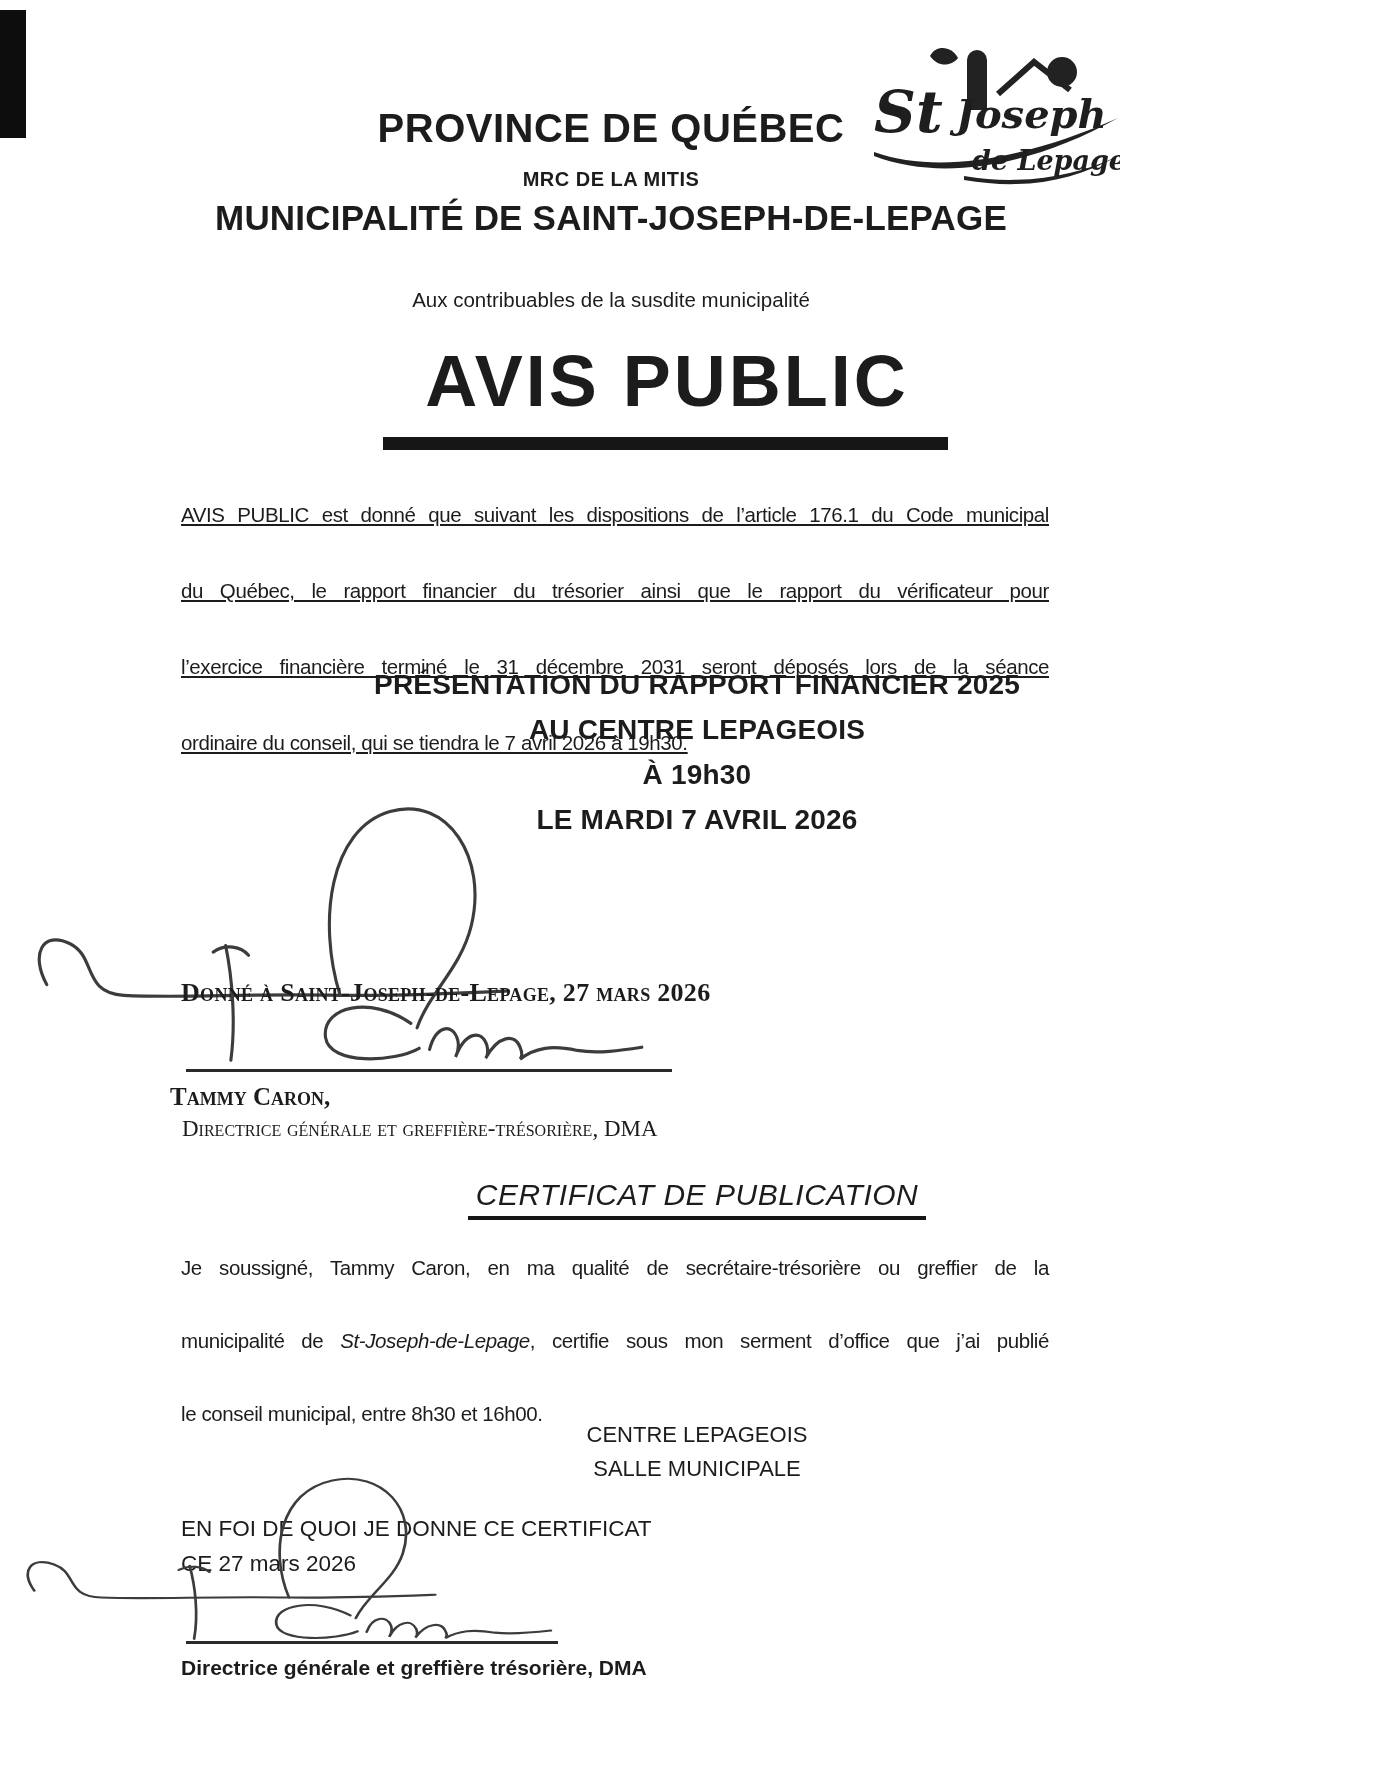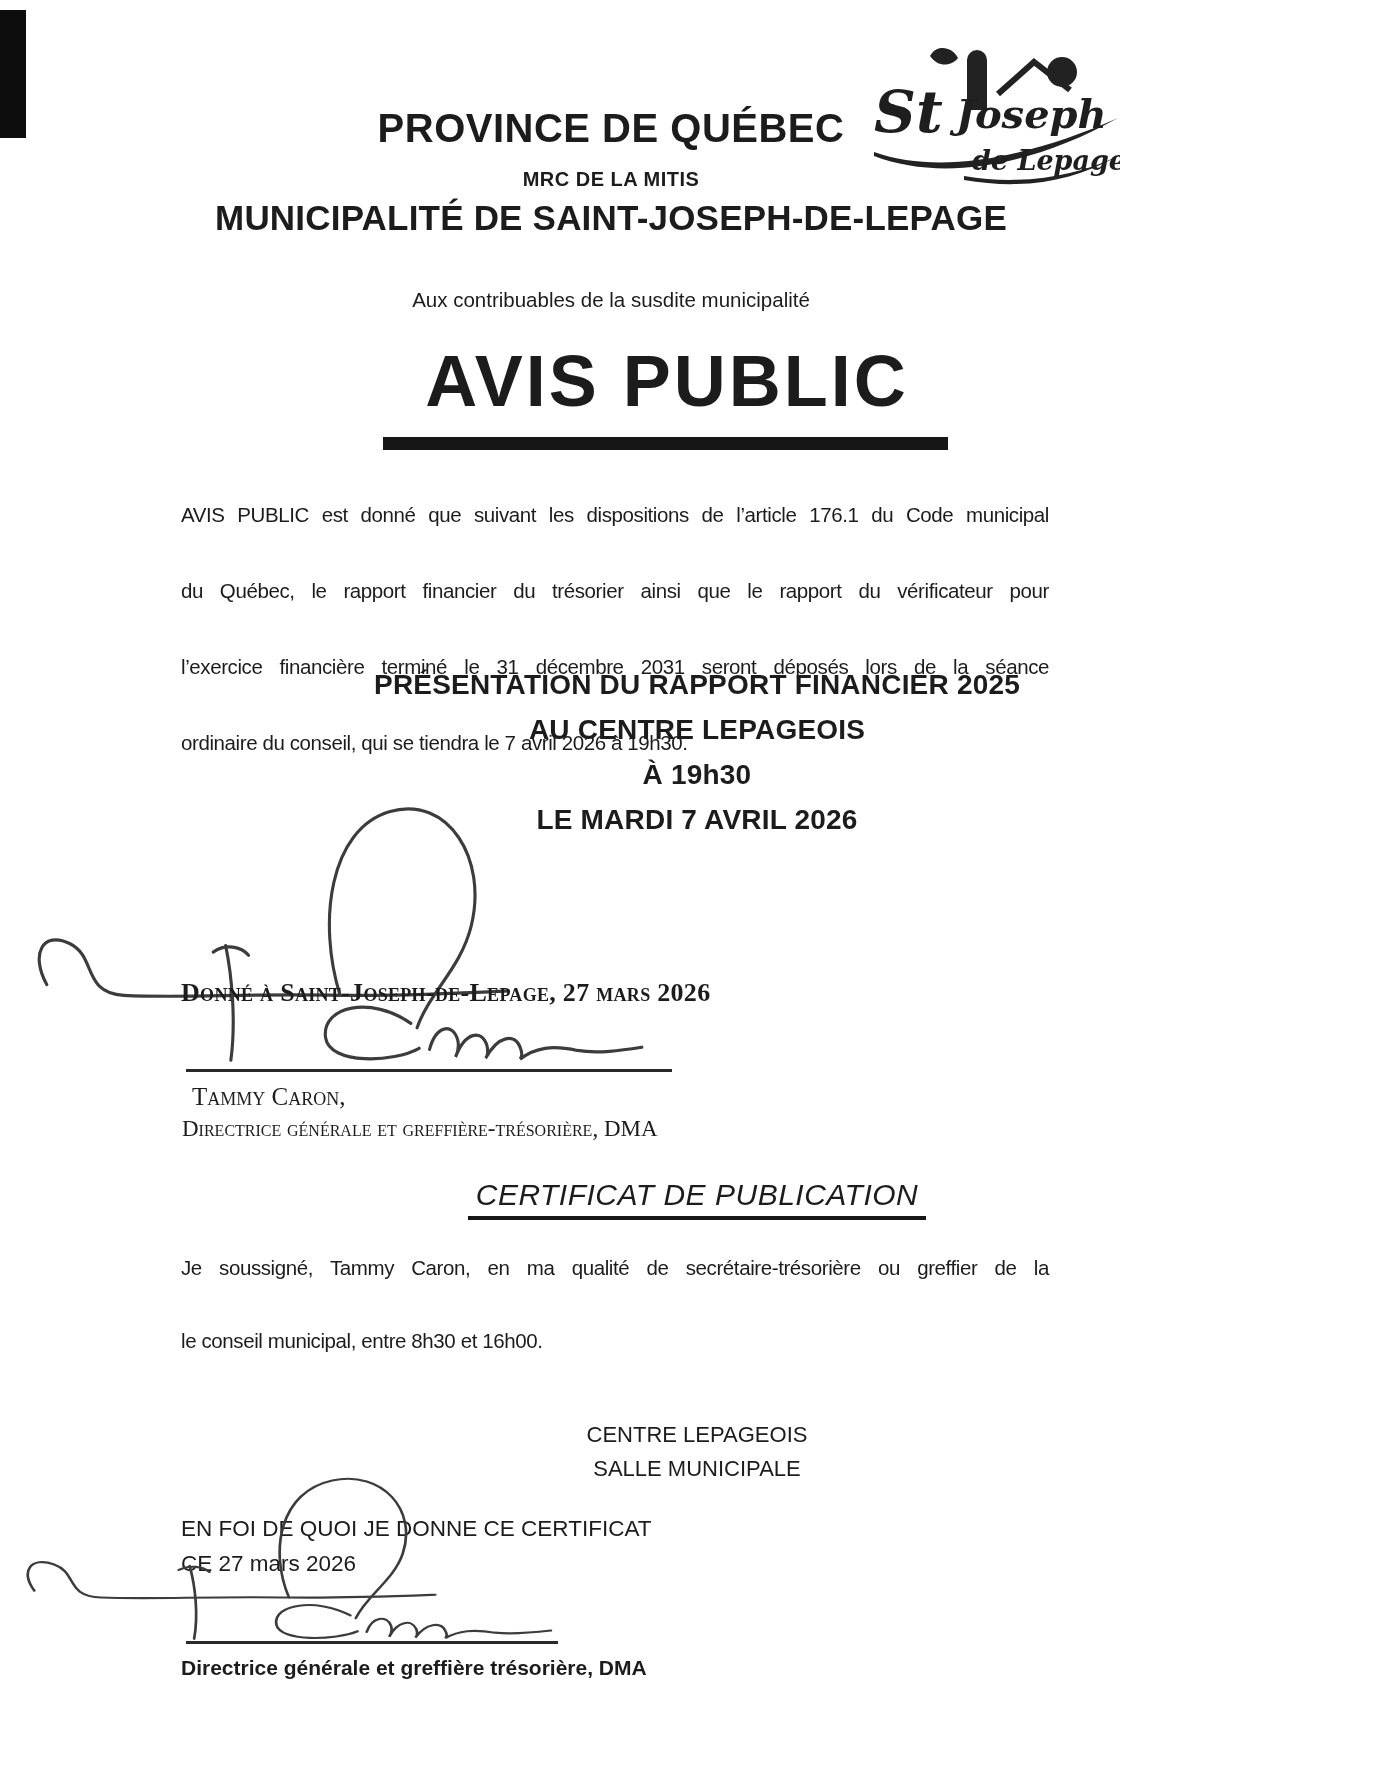--- a/index.html
+++ b/index.html
@@ -28,21 +28,21 @@
   .para2 .line{line-height:36.5px;}
   .jline{text-align:justify;}
   .jline::after{content:"";display:inline-block;width:100%;height:0;}
   .ital{font-style:italic;}
 
   .presentation{left:6px;width:1382px;top:662px;text-align:center;
     font-size:28px;font-weight:bold;line-height:45px;letter-spacing:0.2px;}
 
   .serif-sc{font-family:"Liberation Serif", serif;font-variant:small-caps;}
   .given-line{left:181px;top:978px;font-size:26px;font-weight:bold;letter-spacing:0.3px;}
-  .sig-name{left:192px;top:1083px;font-size:25px;}
+  .sig-name{left:170px;top:1083px;font-size:25px;font-weight:bold;}
   .sig-title1{left:182px;top:1116px;font-size:23px;}
 
   .cert-title-wrap{left:6px;width:1382px;top:1178px;text-align:center;}
   .cert-title{display:inline-block;font-size:30px;font-weight:normal;font-style:italic;
     letter-spacing:0.5px;border-bottom:4px solid #161616;padding:0 8px 4px 8px;}
 
   .venue{left:6px;width:1382px;text-align:center;font-size:22px;}
   .venue1{top:1422px;}
   .venue2{top:1456px;}
 
@@ -81,21 +81,21 @@
   </svg>
 
   <div class="abs hdr-center province">PROVINCE DE QUÉBEC</div>
   <div class="abs hdr-center mrc">MRC DE LA MITIS</div>
   <div class="abs hdr-center municipality">MUNICIPALITÉ DE SAINT-JOSEPH-DE-LEPAGE</div>
   <div class="abs hdr-center addressee">Aux contribuables de la susdite municipalité</div>
 
   <div class="abs avis-title">AVIS PUBLIC</div>
   <div class="abs avis-underline"></div>
 
-  <div class="abs para" style="top:496px;">
+  <div class="abs para" style="top:496px;text-decoration:underline;">
     <div class="line jline">AVIS PUBLIC est donné que suivant les dispositions de l’article 176.1 du Code municipal</div>
     <div class="line jline">du Québec, le rapport financier du trésorier ainsi que le rapport du vérificateur pour</div>
     <div class="line jline">l’exercice financière terminé le 31 décembre 2031 seront déposés lors de la séance</div>
     <div class="line">ordinaire du conseil, qui se tiendra le 7 avril 2026 à 19h30.</div>
   </div>
 
   <div class="abs presentation">
     <div>PRÉSENTATION DU RAPPORT FINANCIER 2025</div>
     <div>AU CENTRE LEPAGEOIS</div>
     <div>À 19h30</div>
@@ -117,20 +117,21 @@
 
   <div class="abs serif-sc sig-name">Tammy Caron,</div>
   <div class="abs serif-sc sig-title1">Directrice générale et greffière-trésorière, DMA</div>
 
   <div class="abs cert-title-wrap">
     <span class="cert-title">CERTIFICAT DE PUBLICATION</span>
   </div>
 
   <div class="abs para para2" style="top:1250px;">
     <div class="line jline">Je soussigné, Tammy Caron, en ma qualité de secrétaire-trésorière ou greffier de la</div>
+    <div class="line jline"><span>municipalité de </span><span class="ital">St-Joseph-de-Lepage</span><span>, certifie sous mon serment d’office que j’ai publié</span></div>
     <div class="line">le conseil municipal, entre 8h30 et 16h00.</div>
   </div>
 
   <div class="abs venue venue1">CENTRE LEPAGEOIS</div>
   <div class="abs venue venue2">SALLE MUNICIPALE</div>
 
   <div class="abs attest1">EN FOI DE QUOI JE DONNE CE CERTIFICAT</div>
   <div class="abs attest2">CE 27 mars 2026</div>
 
   <svg class="abs sig-svg" style="left:18px;top:1468px;" width="560" height="186" viewBox="0 0 620 270" preserveAspectRatio="none">

